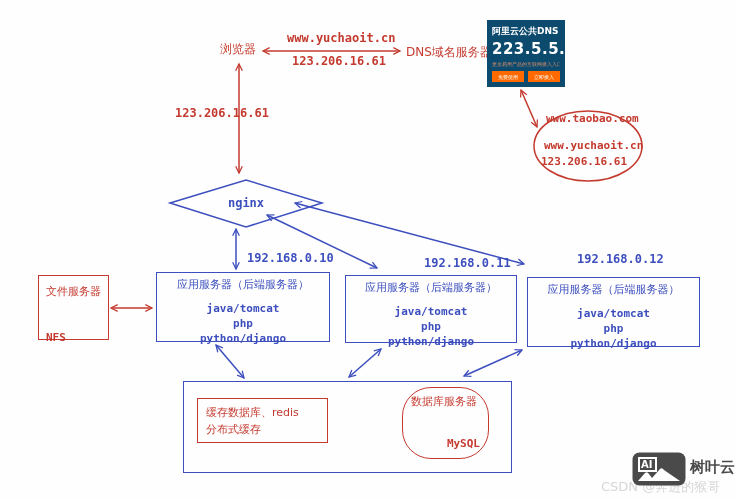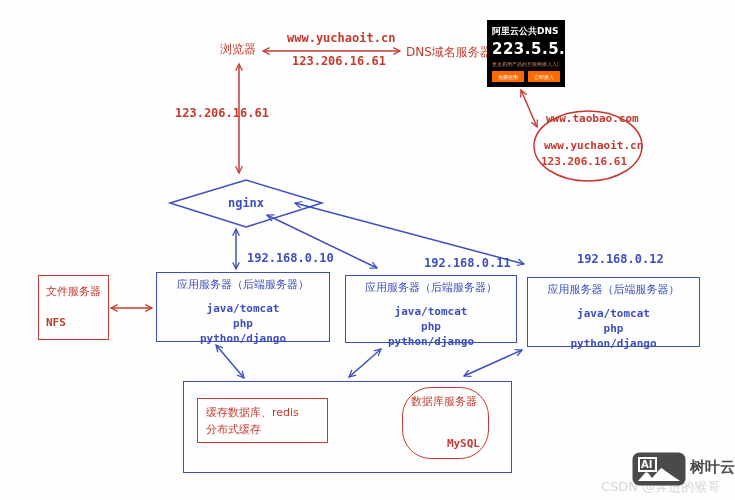--- a/index.html
+++ b/index.html
@@ -20,21 +20,21 @@
   }
   .appbox .title{font-size:11px;white-space:nowrap;margin-bottom:9px;}
   .svc{font-size:11px;line-height:15px;white-space:nowrap;}
   
   .nfsbox{border:1.5px solid #c43a2f;box-sizing:border-box;padding:8px 7px;color:#c43a2f;}
   
   .bigbox{border:1.5px solid #3d4fbe;box-sizing:border-box;}
   .redbox{border:1.5px solid #c43a2f;box-sizing:border-box;color:#c43a2f;padding:6px 8px;}
   
   .alidns{
-    background:#000000;color:#fff;box-sizing:border-box;padding:5px 5px 4px 5px;
+    background:#0c4a6e;color:#fff;box-sizing:border-box;padding:5px 5px 4px 5px;
   }
   .alidns .t{font-size:9px;font-weight:bold;white-space:nowrap;}
   .alidns .ip{font-size:15px;font-weight:bold;margin-top:2px;letter-spacing:0.5px;}
   .alidns .tag{font-size:5px;color:#d98e6a;margin-top:3px;white-space:nowrap;overflow:hidden;}
   .alidns .btnrow{display:flex;gap:4px;margin-top:4px;}
   .alidns .btn{
     flex:1;height:11px;background:#ff6a00;color:#fff;font-size:5px;
     display:flex;align-items:center;justify-content:center;overflow:hidden;border:none;
   }
   
@@ -115,21 +115,21 @@
   </div>
   <div class="abs appbox" style="left:527px;top:277px;width:173px;height:70px;">
     <div class="title">应用服务器（后端服务器）</div>
     <div class="svc mono">java/tomcat</div>
     <div class="svc mono">php</div>
     <div class="svc mono">python/django</div>
   </div>
 
   <div class="abs nfsbox" style="left:38px;top:275px;width:71px;height:65px;">
     <div style="font-size:11px;white-space:nowrap;">文件服务器</div>
-    <div class="mono" style="font-size:11px;margin-top:17px;">NFS</div>
+    <div class="mono" style="font-size:11px;margin-top:32px;">NFS</div>
   </div>
 
   <div class="abs bigbox" style="left:183px;top:381px;width:329px;height:92px;"></div>
 
   <div class="abs redbox" style="left:197px;top:398px;width:131px;height:45px;">
     <div style="font-size:11px;white-space:nowrap;">缓存数据库、redis</div>
     <div style="font-size:11px;white-space:nowrap;margin-top:2px;">分布式缓存</div>
   </div>
 
   <div class="abs redbox" style="left:402px;top:387px;width:87px;height:72px;border-radius:29px;">

